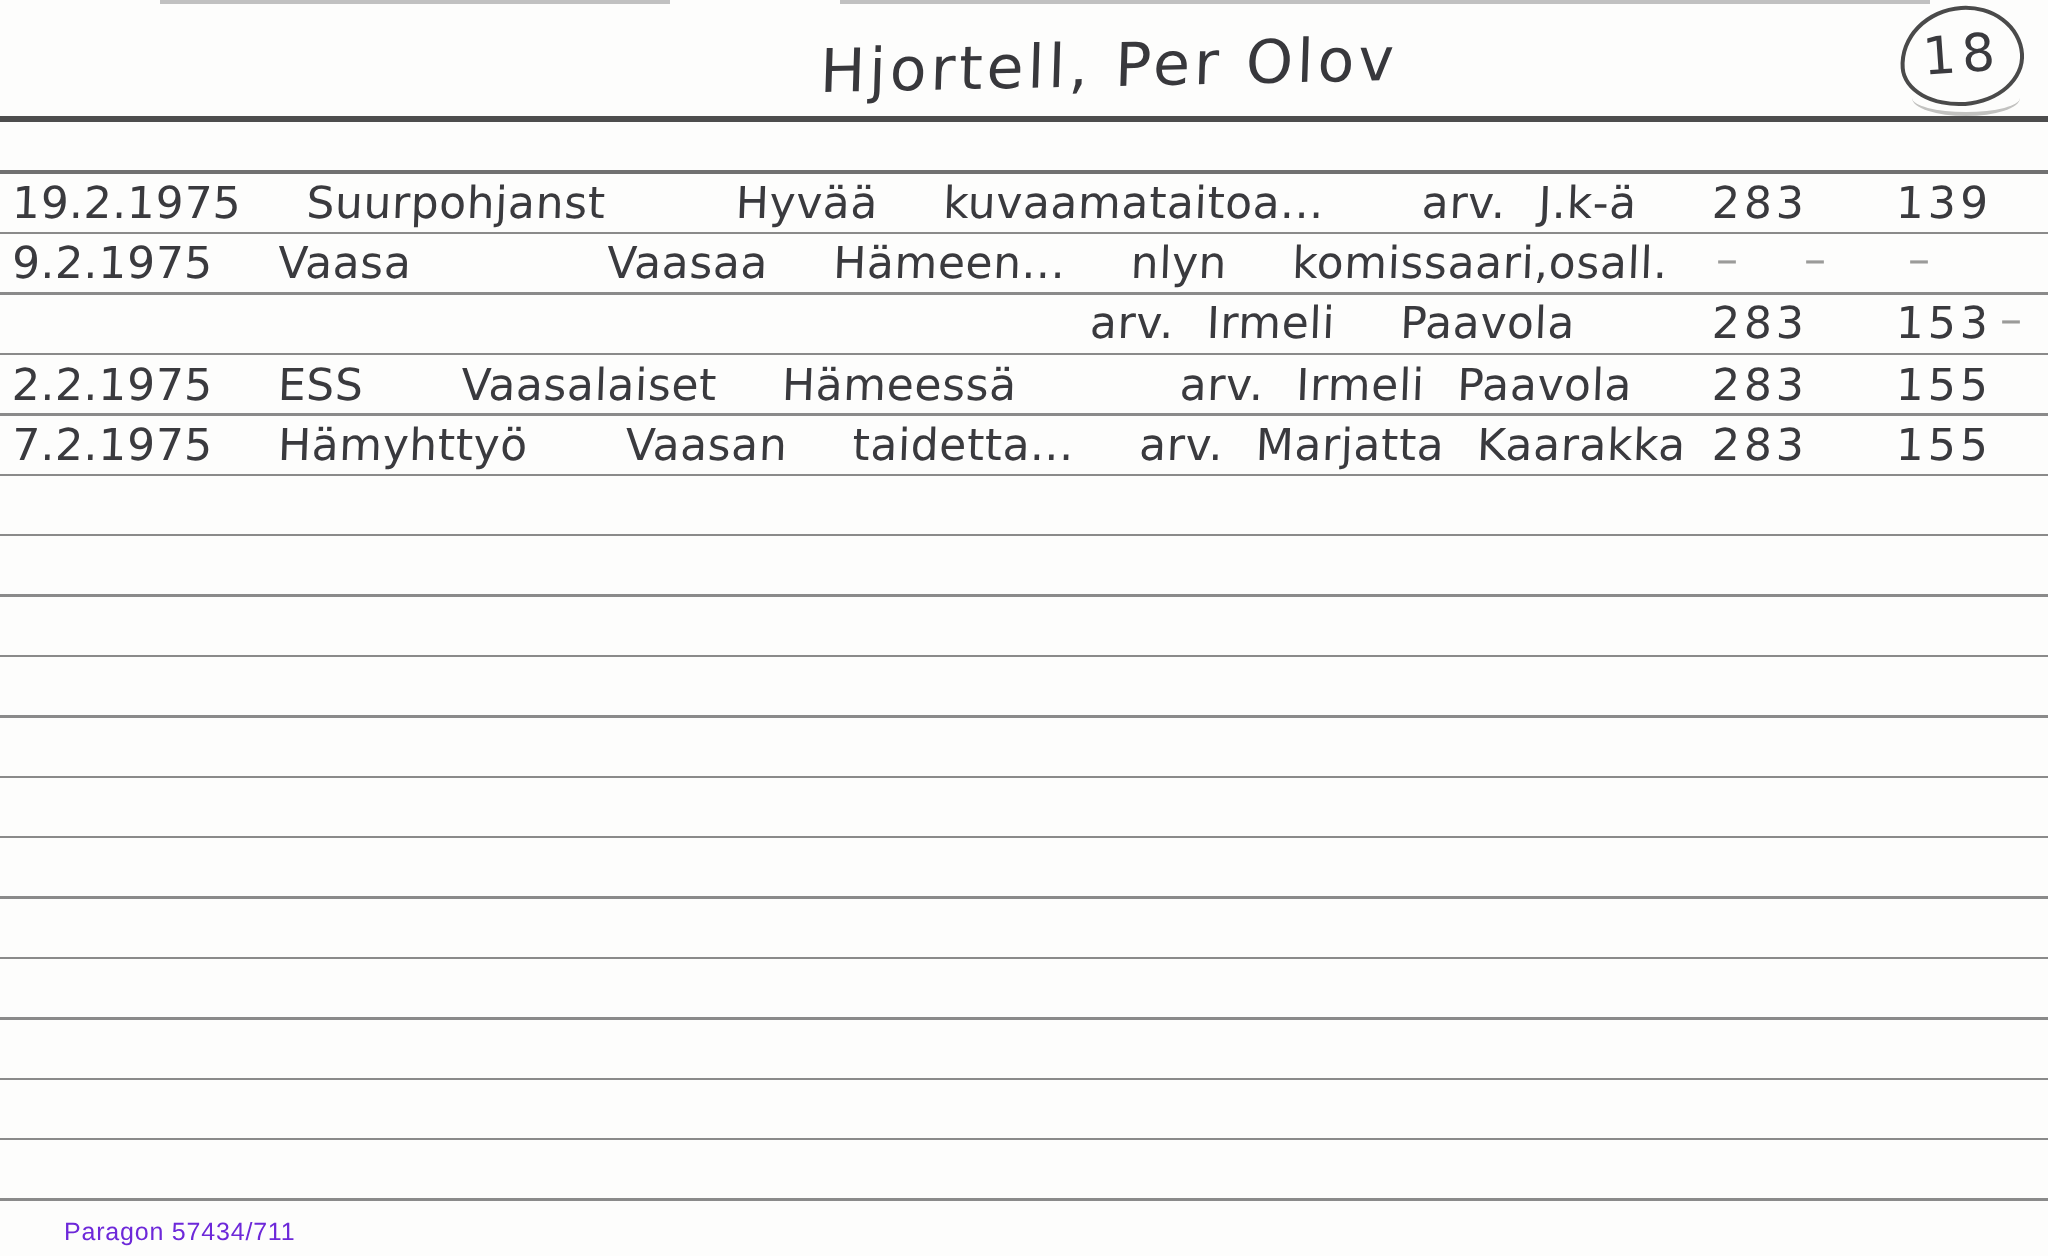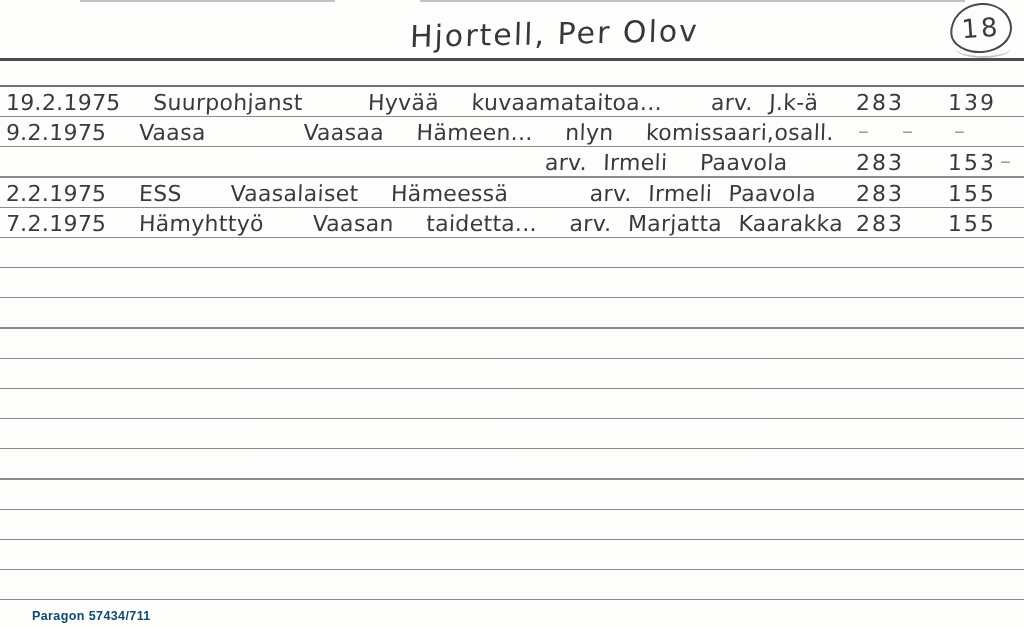--- a/index.html
+++ b/index.html
@@ -69,21 +69,21 @@
   .row .ref{position:absolute;left:856px;bottom:1px;letter-spacing:2px;transform:skewX(-2deg);}
   .row .page{position:absolute;left:948px;bottom:1px;letter-spacing:2px;transform:skewX(-2deg);}
   .row .marks{position:absolute;bottom:3px;color:#9b9b99;letter-spacing:1px;}
   .row .marks.m-row2{left:858px;}
   .row .marks.m-row3{left:1000px;}
 
   
   .footer{
     position:absolute;left:32px;top:609px;
     font-family:"Liberation Sans",sans-serif;
-    font-size:12.5px;color:#0c4a6e;letter-spacing:.4px;font-weight:bold;
+    font-size:12.5px;color:#6d28d9;letter-spacing:.4px;
   }
 </style>
 </head>
 <body>
 
 <div class="card">
 
   <div class="edge-mark m1"></div>
   <div class="edge-mark m2"></div>
 

